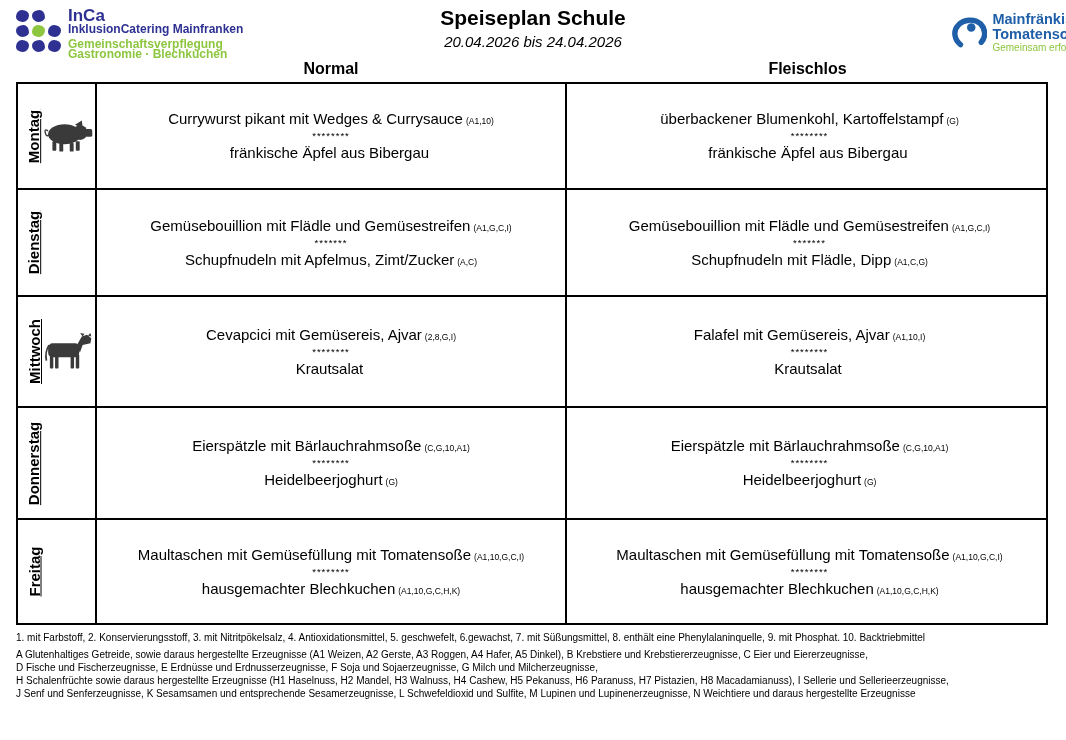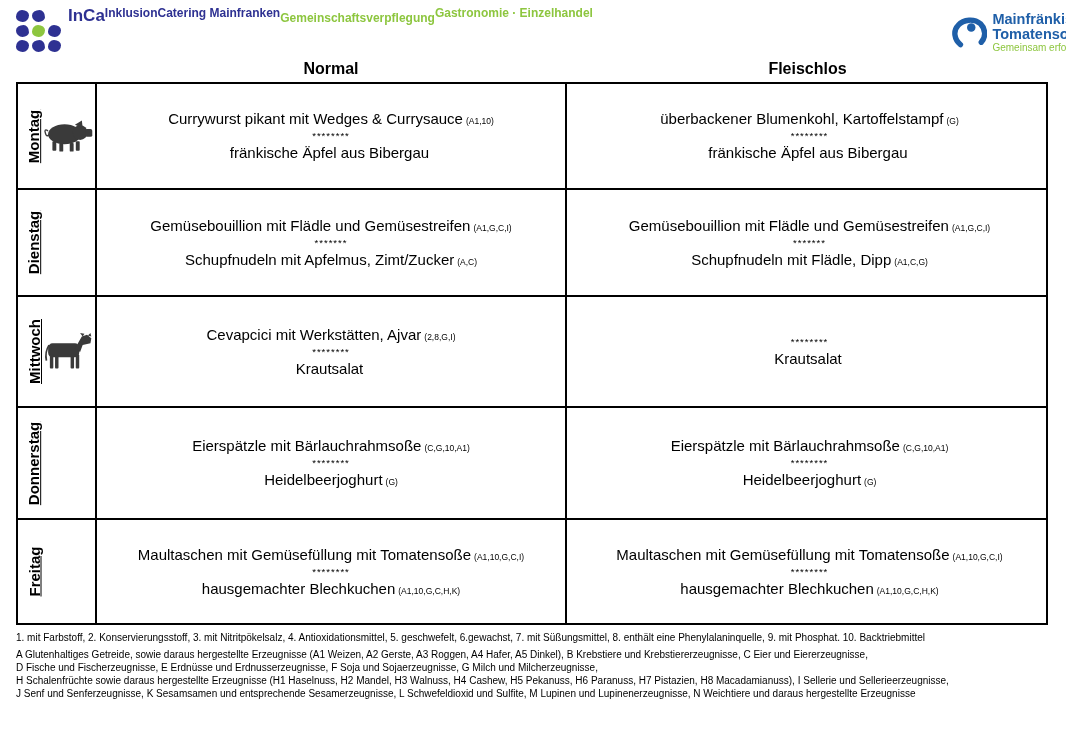--- a/index.html
+++ b/index.html
@@ -13,21 +13,21 @@
 
   
   .inca-logo{position:absolute;left:16px;top:8px;display:flex;gap:7px;align-items:flex-start;}
   .blob-grid{display:flex;flex-direction:column;gap:3px;padding-top:2px;}
   .blob-row{display:flex;gap:3px;}
   .blob{width:13px;height:12px;background:#2e3192;display:inline-block;
         border-radius:46% 54% 48% 52%/55% 45% 57% 43%;}
   .blob.b2{border-radius:58% 42% 50% 50%/45% 60% 40% 55%;}
   .blob.green{background:#8dc63f;}
   .blob.hidden{visibility:hidden;}
-  .inca-text{display:flex;}
+  .inca-text{display:flex;flex-direction:column;}
   .inca-name{color:#2e3192;font-weight:bold;font-size:17px;line-height:16px;}
   .inca-sub{color:#2e3192;font-weight:bold;font-size:12px;line-height:10px;}
   .inca-green{color:#8dc63f;font-weight:bold;font-size:12px;line-height:10px;}
   .inca-green.first{margin-top:5px;}
 
   
   .mfw-logo{position:absolute;left:952px;top:12px;width:146px;height:54px;
             overflow:hidden;display:flex;gap:5px;align-items:flex-start;}
   .mfw-text{white-space:nowrap;}
   .mfw-name{color:#1f5fa8;font-weight:bold;font-size:14.5px;line-height:15px;}
@@ -82,24 +82,28 @@
       <div class="blob-row">
         <span class="blob"></span>
         <span class="blob b2"></span>
         <span class="blob"></span>
       </div>
     </div>
     <div class="inca-text">
       <span class="inca-name">InCa</span>
       <span class="inca-sub">InklusionCatering Mainfranken</span>
       <span class="inca-green first">Gemeinschaftsverpflegung</span>
-      <span class="inca-green">Gastronomie · Einzelhandel</span>
-    </div>
-  </div>
-
+      <span class="inca-green">Gastronomie · Blechkuchen</span>
+    </div>
+  </div>
+
+  <div class="title-block">
+    <div class="title">Speiseplan Schule</div>
+    <div class="subtitle">20.04.2026 bis 24.04.2026</div>
+  </div>
 
   <div class="mfw-logo">
     <svg width="46" height="42" viewBox="0 0 46 42">
       <path d="M11 36 C3 30 1 18 8 11 C15 3 29 2 37 9 C44 16 44 27 38 33" fill="none" stroke="#1f5fa8" stroke-width="7" stroke-linecap="round"></path>
       <circle cx="25" cy="14" r="5.5" fill="#1f5fa8"></circle>
     </svg>
     <div class="mfw-text">
       <div class="mfw-name">Mainfränkische</div>
       <div class="mfw-name">Tomatensoße</div>
       <div class="mfw-tag">Gemeinsam erfolgreich</div>
@@ -173,25 +177,26 @@
             <path d="M53 3 L56 0 L57 4 Z"></path>
             <rect x="9" y="25" width="4" height="16" rx="1"></rect>
             <rect x="15" y="26" width="4" height="15" rx="1"></rect>
             <rect x="33" y="26" width="4" height="15" rx="1"></rect>
             <rect x="39" y="25" width="4" height="16" rx="1"></rect>
           </g>
           <path d="M8 14 q-5 8 -3 18" fill="none" stroke="#3a3a3a" stroke-width="2"></path>
         </svg>
       </div>
       <div class="meal-cell normal">
-        <div class="dish"><span>Cevapcici mit Werkstätten, Ajvar</span><span class="code">(2,8,G,I)</span></div>
+        <div class="dish"><span>Cevapcici mit Gemüsereis, Ajvar</span><span class="code">(2,8,G,I)</span></div>
         <div class="stars">********</div>
         <div class="dish"><span>Krautsalat</span><span class="code"></span></div>
       </div>
       <div class="meal-cell fleischlos">
+        <div class="dish"><span>Falafel mit Gemüsereis, Ajvar</span><span class="code">(A1,10,I)</span></div>
         <div class="stars">********</div>
         <div class="dish"><span>Krautsalat</span><span class="code"></span></div>
       </div>
     </div>
 
     <div class="row" style="height:112px;">
       <div class="day-cell">
         <div class="day-label">
             <span>Donnerstag</span>
           </div>

